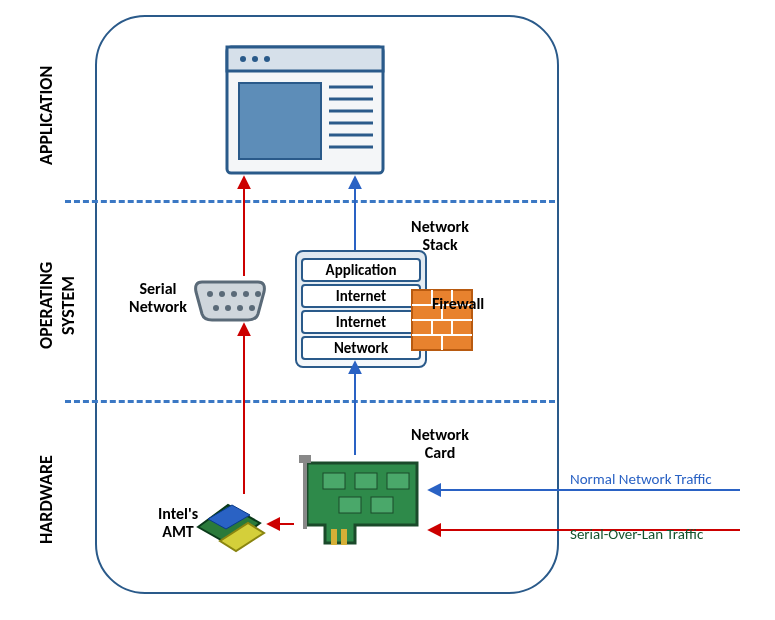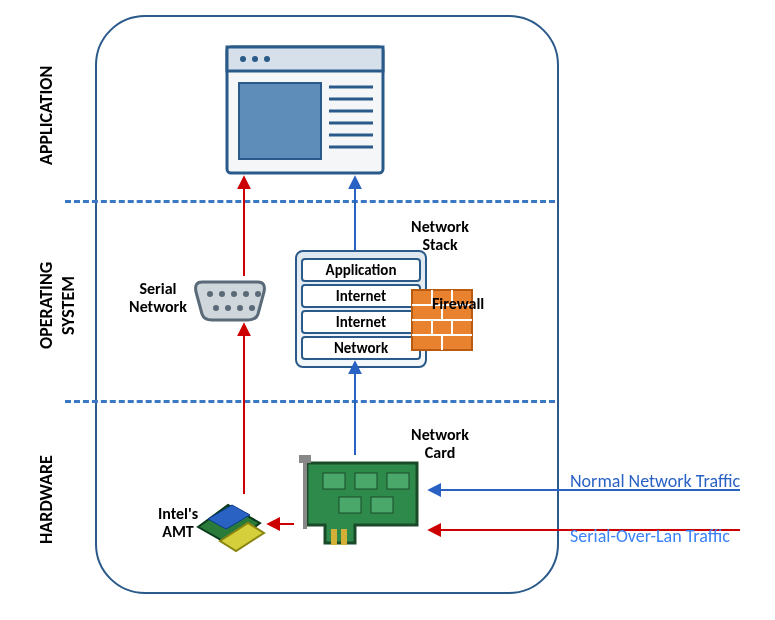--- a/index.html
+++ b/index.html
@@ -1,20 +1,20 @@
 <!DOCTYPE html>
 <html><head>
 <meta charset="utf-8">
 <style>
   body{margin:0;font-family:Calibri,Arial,sans-serif;background:#fff;width:775px;height:620px;position:relative}
   .layer-label{position:absolute;left:35px;font-weight:bold;font-size:18px;color:#000;writing-mode:vertical-rl;transform:rotate(180deg);text-align:center}
   .diagram-box{position:absolute;left:95px;top:15px;width:460px;height:575px;border:2px solid #2a5a8a;border-radius:50px}
   .dashed{position:absolute;border-top:3px dashed #3b78c4;height:0}
   .label{position:absolute;font-weight:bold;font-size:16px;color:#000;text-align:center;line-height:1.1}
-  .ext-label{position:absolute;font-size:18px}
+  .ext-label{position:absolute;font-size:15px}
   .stack-box{position:absolute;left:295px;top:250px;width:120px;border:2px solid #2a5a8a;border-radius:8px;background:linear-gradient(#dfe8f0,#f5f8fb);padding:4px}
   .stack-item{border:2px solid #2a5a8a;border-radius:4px;background:#fff;margin:2px 0;text-align:center;font-size:15px;font-weight:bold;padding:1px 0}
   svg.abs{position:absolute}
 </style>
 </head>
 <body>
 
 <div class="layer-label" style="top:50px;height:130px">APPLICATION</div>
 <div class="layer-label" style="top:235px;height:140px;white-space:pre">OPERATING
 SYSTEM</div>
@@ -115,13 +115,13 @@
   <line x1="294" y1="524" x2="269" y2="524" stroke="#cc0000" stroke-width="2" marker-end="url(#ar-red)"></line>
   <path d="M244 494 L244 325" stroke="#cc0000" stroke-width="2" fill="none" marker-end="url(#ar-red)"></path>
   <line x1="244" y1="276" x2="244" y2="178" stroke="#cc0000" stroke-width="2" marker-end="url(#ar-red)"></line>
 
   <line x1="740" y1="490" x2="430" y2="490" stroke="#2a62c4" stroke-width="2" marker-end="url(#ar-blue)"></line>
   <line x1="355" y1="455" x2="355" y2="363" stroke="#2a62c4" stroke-width="2" marker-end="url(#ar-blue)"></line>
   <line x1="355" y1="250" x2="355" y2="178" stroke="#2a62c4" stroke-width="2" marker-end="url(#ar-blue)"></line>
 </svg>
 
 <div class="ext-label" style="left:570px;top:470px;color:#2a62c4">Normal Network Traffic</div>
-<div class="ext-label" style="left:570px;top:525px;color:#3b82f6">Serial-Over-Lan Traffic</div>
+<div class="ext-label" style="left:570px;top:525px;color:#14532d">Serial-Over-Lan Traffic</div>
 
 </body></html>

